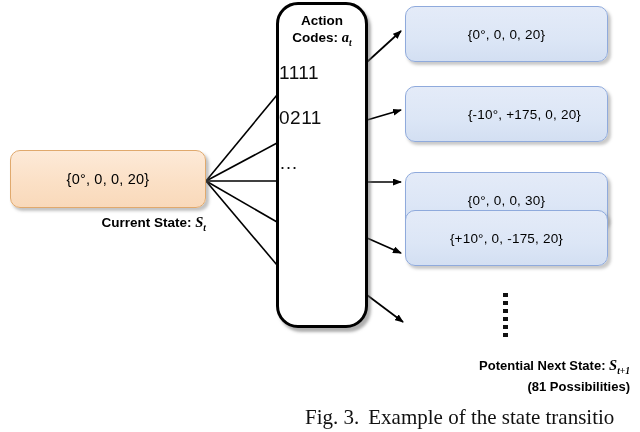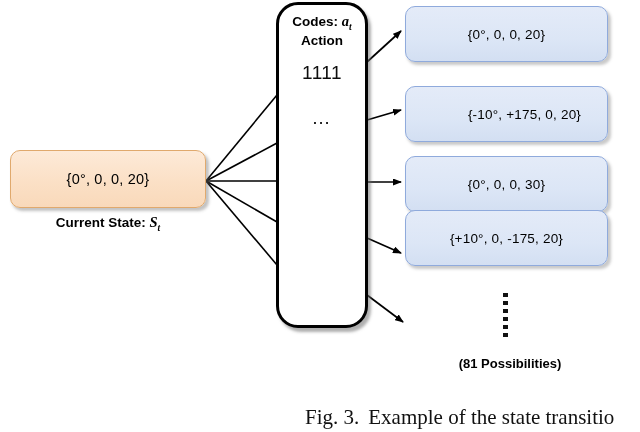--- a/index.html
+++ b/index.html
@@ -46,21 +46,21 @@
     width: 203px;
     border: 1.5px solid #8FAADC;
     border-radius: 10px;
     background: linear-gradient(180deg, #E4EBF8 0%, #DCE6F6 60%, #D3DFF2 100%);
     box-shadow: 2.5px 3px 3px rgba(120,120,120,0.40);
     font-size: 13.5px;
     height: 56px;
   }
   .nsb-1 { top: 6px; }
   .nsb-2 { top: 86px; padding-left: 36px; }
-  .nsb-3 { top: 156px; }
+  .nsb-3 { top: 172px; }
   .nsb-4 { top: 210px; }
 
   .action-box {
     position: absolute;
     left: 276px;
     top: 2px;
     width: 92px;
     height: 326px;
     box-sizing: border-box;
     border: 3px solid #000000;
@@ -94,39 +94,39 @@
     font-weight: bold;
   }
 
   .code-list {
     position: absolute;
     left: 0;
     right: 0;
     top: 58px;
   }
   .code-item {
-    text-align: center;
+    text-align: left;
     font-size: 19px;
     color: #0d0d0d;
     font-family: "Liberation Sans", sans-serif;
     line-height: 1;
     margin-bottom: 26px;
     letter-spacing: 0.5px;
   }
   .code-item.ellipsis {
     font-size: 19px;
     letter-spacing: 2px;
   }
 
   
   .caption-label {
     position: absolute;
     font-weight: bold;
     color: #000;
-    text-align: center;
+    text-align: right;
   }
   .current-state-label {
     left: 10px;
     top: 214px;
     width: 196px;
     font-size: 13.5px;
   }
   .next-state-label {
     left: 390px;
     top: 355px;
@@ -201,25 +201,26 @@
 
   <div class="node current-state-box">
     <span>{0°, 0, 0, 20}</span>
   </div>
   <div class="caption-label current-state-label">
     <span>Current State: </span><span class="var-italic">S</span><span class="sub">t</span>
   </div>
 
   <div class="action-box">
     <div class="action-title">
+      <div>Action</div>
       <div><span>Codes: </span><span class="var-italic">a</span><span class="sub">t</span></div>
-      <div>Action</div>
     </div>
     <div class="code-list">
       <div class="code-item">1111</div>
+      <div class="code-item">0211</div>
       <div class="code-item ellipsis">…</div>
     </div>
   </div>
 
   <div class="node next-state-box nsb-1">
     <span>{0°, 0, 0, 20}</span>
   </div>
   <div class="node next-state-box nsb-2">
     <span>{-10°, +175, 0, 20}</span>
   </div>
@@ -233,20 +234,21 @@
   <div class="vdots">
     <span></span>
       <span></span>
       <span></span>
       <span></span>
       <span></span>
       <span></span>
   </div>
 
   <div class="caption-label next-state-label">
+    <div><span>Potential Next State: </span><span class="var-italic">S</span><span class="sub">t+1</span></div>
     <div>(81 Possibilities)</div>
   </div>
 
   <div class="fig-caption">
     <span>Fig. 3.</span><span class="gap"></span><span>Example of the state transitio</span>
   </div>
 
 </div>
 
 </body></html>

